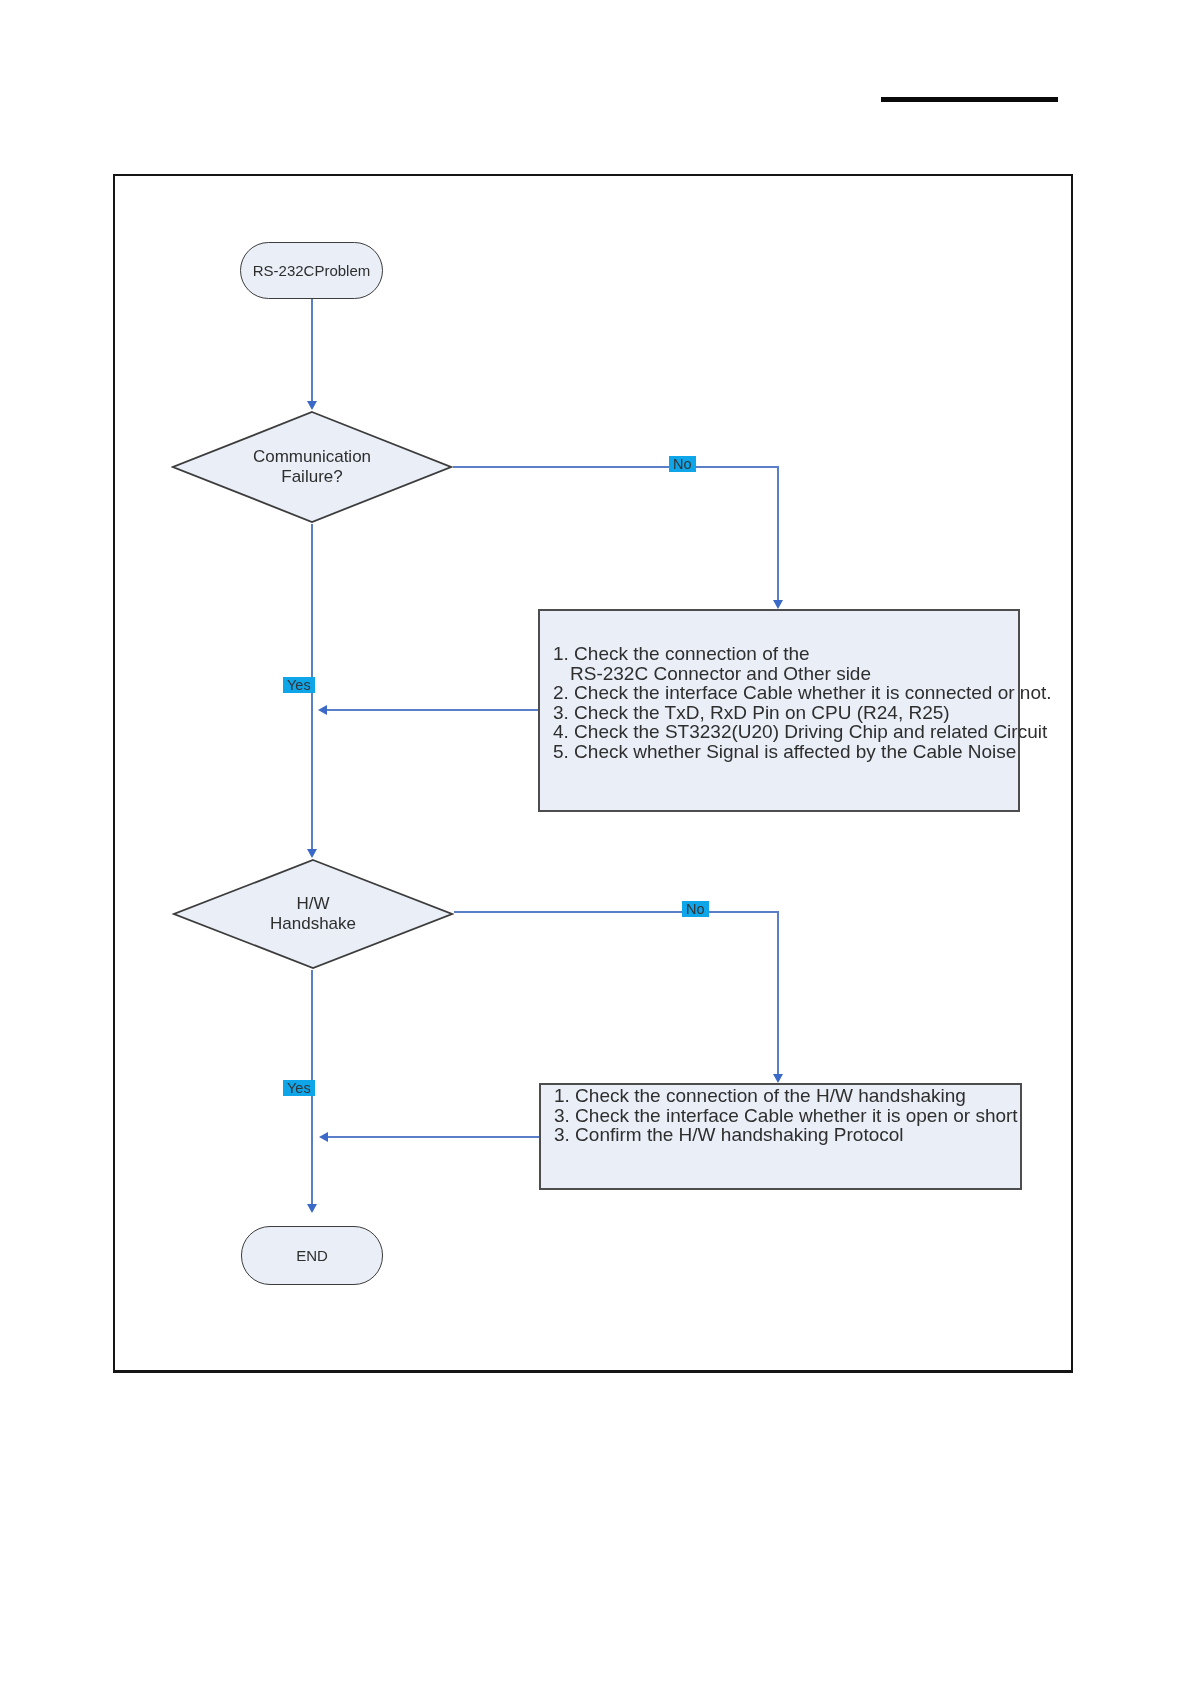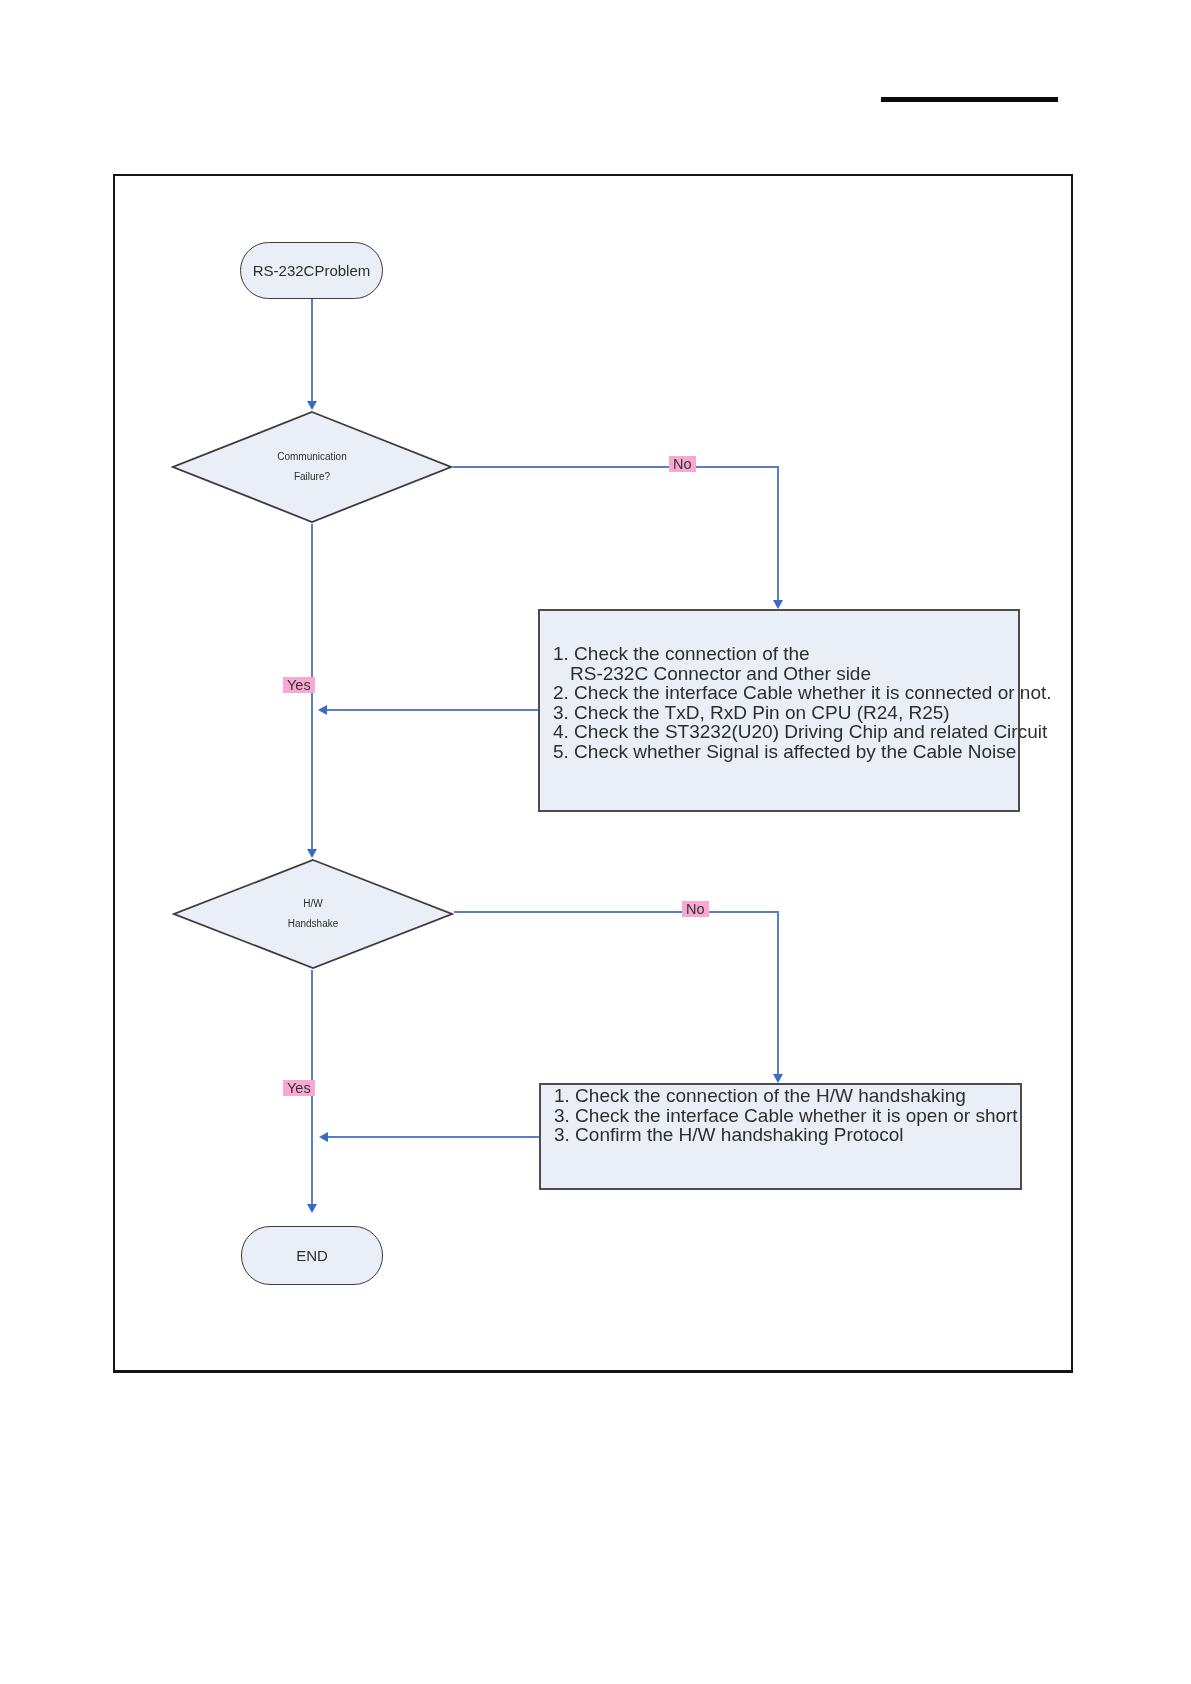--- a/index.html
+++ b/index.html
@@ -42,21 +42,21 @@
   .stadium.start { left: 240px; top: 242px; width: 143px; height: 57px; }
   .stadium.end   { left: 241px; top: 1213px; width: 142px; height: 59px; margin-top: 13px; }
 
   
   .diamond-wrap { }
   .diamond-wrap svg { display: block; }
   .diamond-text {
     position: absolute; left: 0; top: 0; right: 0; bottom: 0;
     display: flex; flex-direction: column;
     align-items: center; justify-content: center;
-    font-size: 10px; line-height: 20px; text-align: center;
+    font-size: 17px; line-height: 20px; text-align: center;
   }
   .d1 { left: 171px; top: 410px; width: 282px; height: 114px; }
   .d2 { left: 172px; top: 858px; width: 282px; height: 112px; }
 
   
   .checkbox-node {
     background: #e9eef7;
     border: 2px solid #4d4d4d;
     font-size: 19px; line-height: 19.5px;
   }
@@ -78,21 +78,21 @@
     border-top: 9px solid #3a69c7;
   }
   .arrow.left {
     border-top: 5px solid transparent;
     border-bottom: 5px solid transparent;
     border-right: 9px solid #3a69c7;
   }
 
   
   .edge-label {
-    background: #f9a8d4;
+    background: #0ea5e9;
     padding: 0 4px;
     font-size: 14.5px;
     color: #333333;
   }
 </style>
 </head>
 <body>
 
 <div id="canvas">
 

